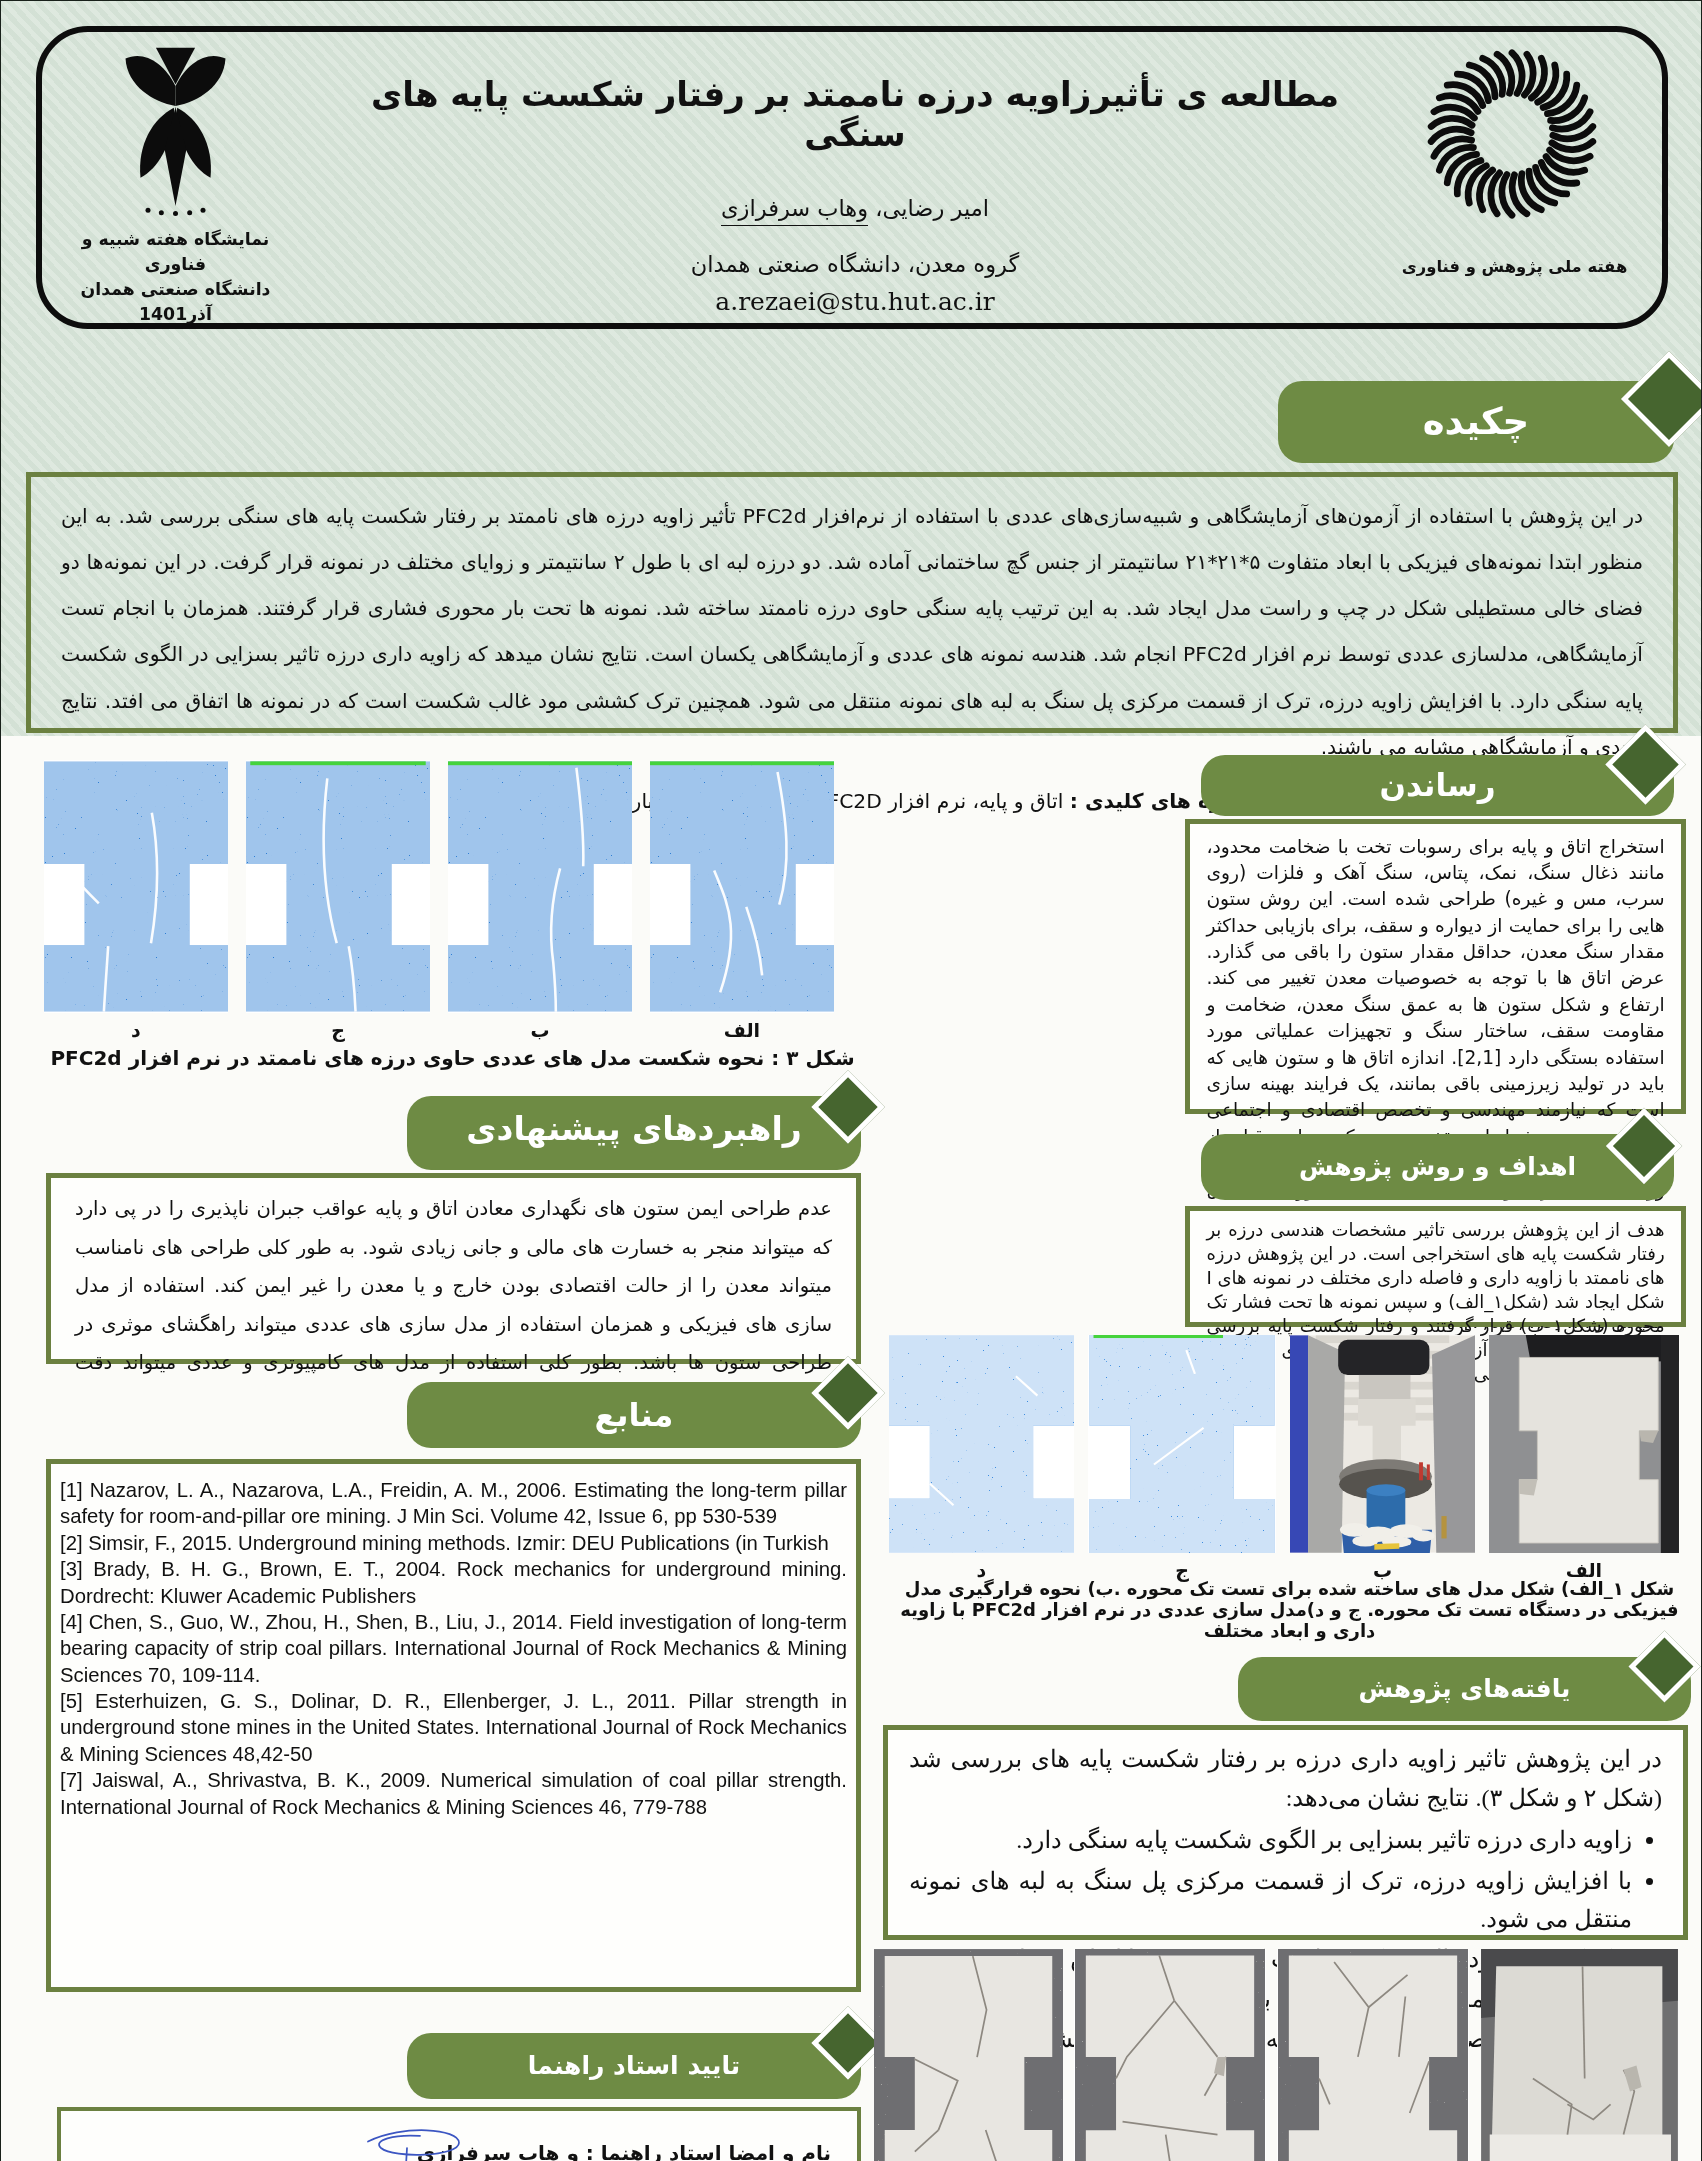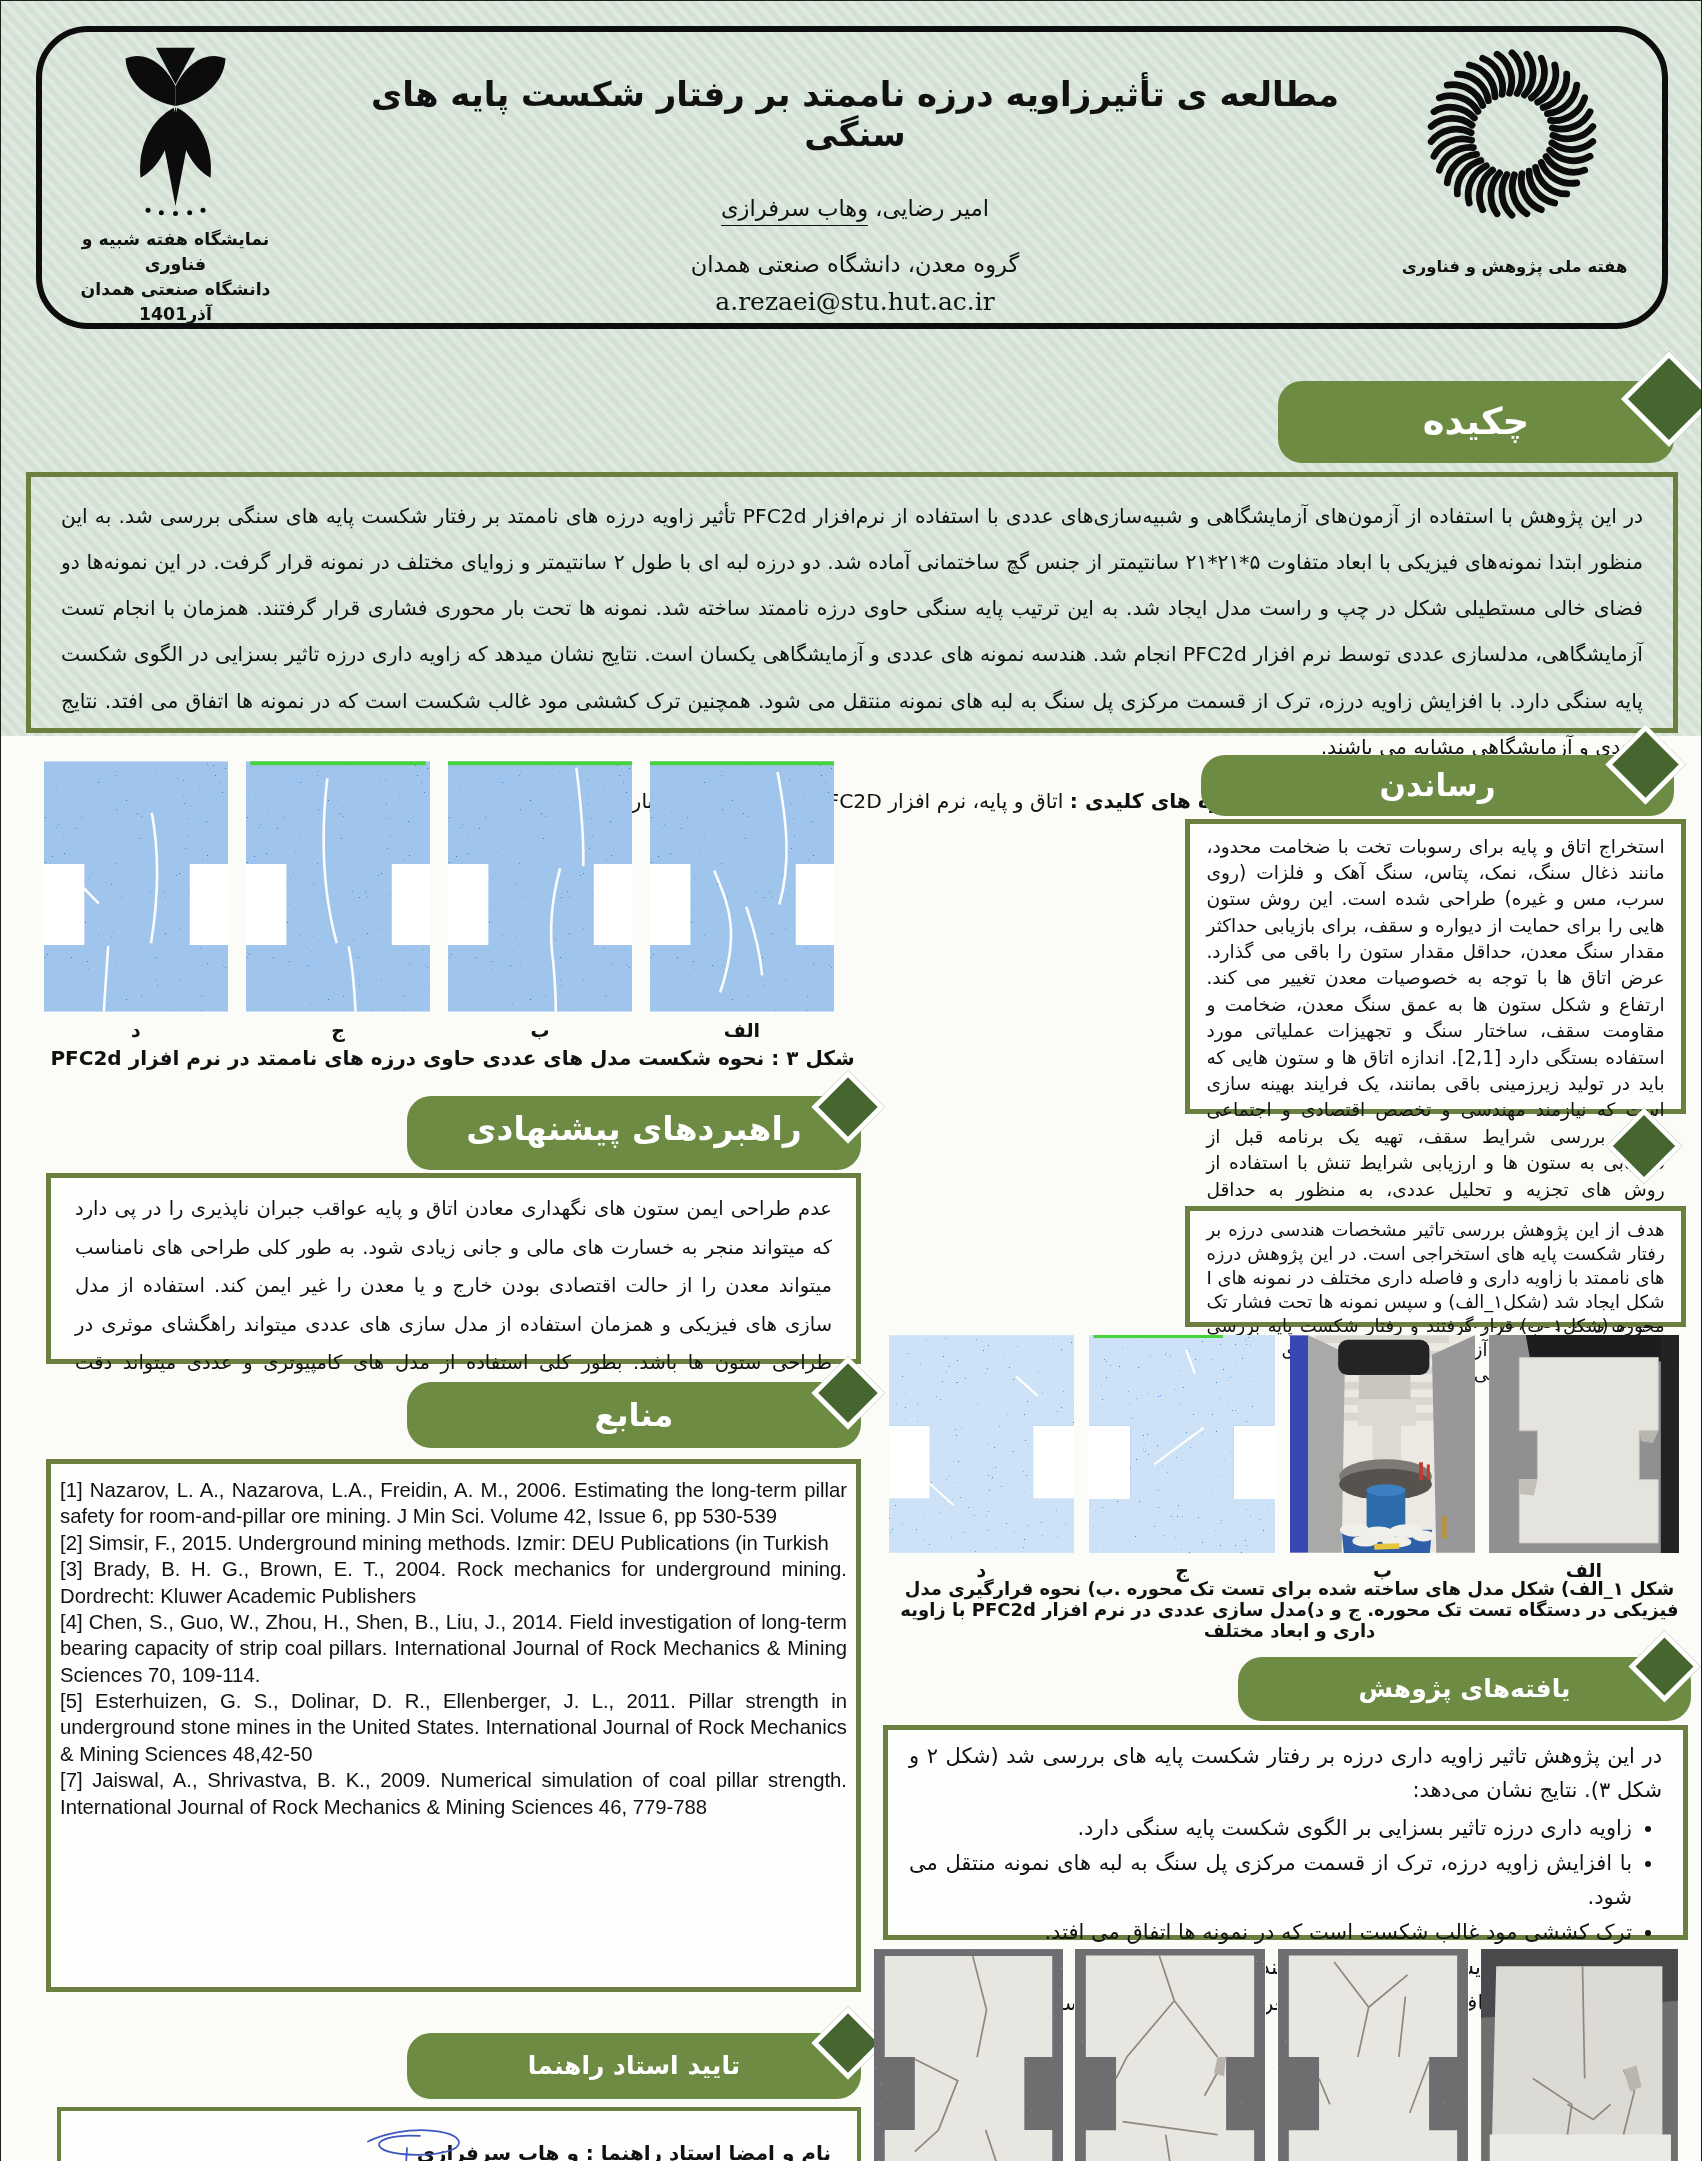--- a/index.html
+++ b/index.html
@@ -51,21 +51,21 @@
   .bar-intro{left:1200px;top:754px;width:473px;height:61px;font-size:31px;line-height:61px;}
   .dia-intro{left:1616px;top:735px;width:57px;height:57px;}
   .box-intro{left:1184px;top:818px;width:501px;height:295px;padding:9.5px 16.4px;font-size:18.6px;line-height:1.42;}
   .bar-goals{left:1200px;top:1133px;width:473px;height:66px;font-size:25px;line-height:66px;}
   .dia-goals{left:1616px;top:1118px;width:54px;height:54px;}
   .box-goals{left:1184px;top:1205px;width:501px;height:121px;padding:7px 16.4px;font-size:18px;line-height:1.33;}
   .row-fig1{left:888px;top:1334px;width:798px;gap:14px;}
   .cap-fig1{left:891px;top:1577px;width:795px;font-size:18px;}
   .bar-find{left:1237px;top:1656px;width:453px;height:64px;font-size:25px;line-height:64px;}
   .dia-find{left:1638px;top:1640px;width:51px;height:51px;}
-  .box-find{left:882px;top:1724px;width:805px;height:215px;padding:10.4px 21px;font-size:21px;line-height:1.6;}
+  .box-find{left:882px;top:1724px;width:805px;height:215px;padding:10.4px 21px;font-size:24px;line-height:1.6;font-family:Liberation Serif, serif;}
   .box-find ul{margin:4.3px 30px 0 0;padding:0;}
   .box-find li{margin-bottom:1.7px;}
   .row-fig2{left:873px;top:1948px;width:813px;gap:11.2px;}
 </style>
 </head>
 <body>
 
 <svg width="0" height="0" style="position:absolute" aria-hidden="true">
   <defs>
     <clipPath id="pillar3">
@@ -252,20 +252,21 @@
         <path d="M212,160 C230,180 240,210 228,235"></path>
       </g>
       <text x="92" y="150" font-size="30" font-weight="bold" fill="#222" direction="rtl">وهاب سرفرازی</text>
     </svg>
   </div>
 
   <div class="abs bar bar-intro">رساندن</div>
   <div class="abs dia dia-intro"></div>
   <div class="abs box box-intro">استخراج اتاق و پایه برای رسوبات تخت با ضخامت محدود، مانند ذغال سنگ، نمک، پتاس، سنگ آهک و فلزات (روی سرب، مس و غیره) طراحی شده است. این روش ستون هایی را برای حمایت از دیواره و سقف، برای بازیابی حداکثر مقدار سنگ معدن، حداقل مقدار ستون را باقی می گذارد. عرض اتاق ها با توجه به خصوصیات معدن تغییر می کند. ارتفاع و شکل ستون ها به عمق سنگ معدن، ضخامت و مقاومت سقف، ساختار سنگ و تجهیزات عملیاتی مورد استفاده بستگی دارد [2,1]. اندازه اتاق ها و ستون هایی که باید در تولید زیرزمینی باقی بمانند، یک فرایند بهینه سازی است که نیازمند مهندسی و تخصص اقتصادی و اجتماعی است. بررسی شرایط سقف، تهیه یک برنامه قبل از دستیابی به ستون ها و ارزیابی شرایط تنش با استفاده از روش های تجزیه و تحلیل عددی، به منظور به حداقل رساندن سطح خطر در کار برنامه ریزی در استخراج معادن اتاق و ستون، از اهمیت برخوردار است. عوامل متعددی بر پایداری اتاق و پایه استخراجی موثرند از جمله خواص مکانیکی درزه های ناممتد زمین شناسی، حضور آب و تاثیر مقیاس و .... [7,6,5,4,3].</div>
 
+  <div class="abs bar bar-goals">اهداف و روش پژوهش</div>
   <div class="abs dia dia-goals"></div>
   <div class="abs box box-goals">هدف از این پژوهش بررسی تاثیر مشخصات هندسی درزه بر رفتار شکست پایه های استخراجی است. در این پژوهش درزه های ناممتد با زاویه داری و فاصله داری مختلف در نمونه های I شکل ایجاد شد (شکل۱_الف) و سپس نمونه ها تحت فشار تک محوره (شکل۱_ب) قرار گرفتند و رفتار شکست پایه بررسی شد. علاوه بر مطالعات آزمایشگاهی، رفتار پایه های سنگی در نرم افزار PFC2d بررسی گردید (شکل۱_ج و د).</div>
 
   <div class="abs figrow row-fig1">
     <div class="figpanel">
       <svg width="185" height="218" viewBox="0 0 430 505">
         <g clip-path="url(#pillar1)">
             <rect width="430" height="505" fill="#3c8ce0"></rect>
             <rect width="430" height="505" filter="url(#spk)" opacity="0.75"></rect>
           </g>

